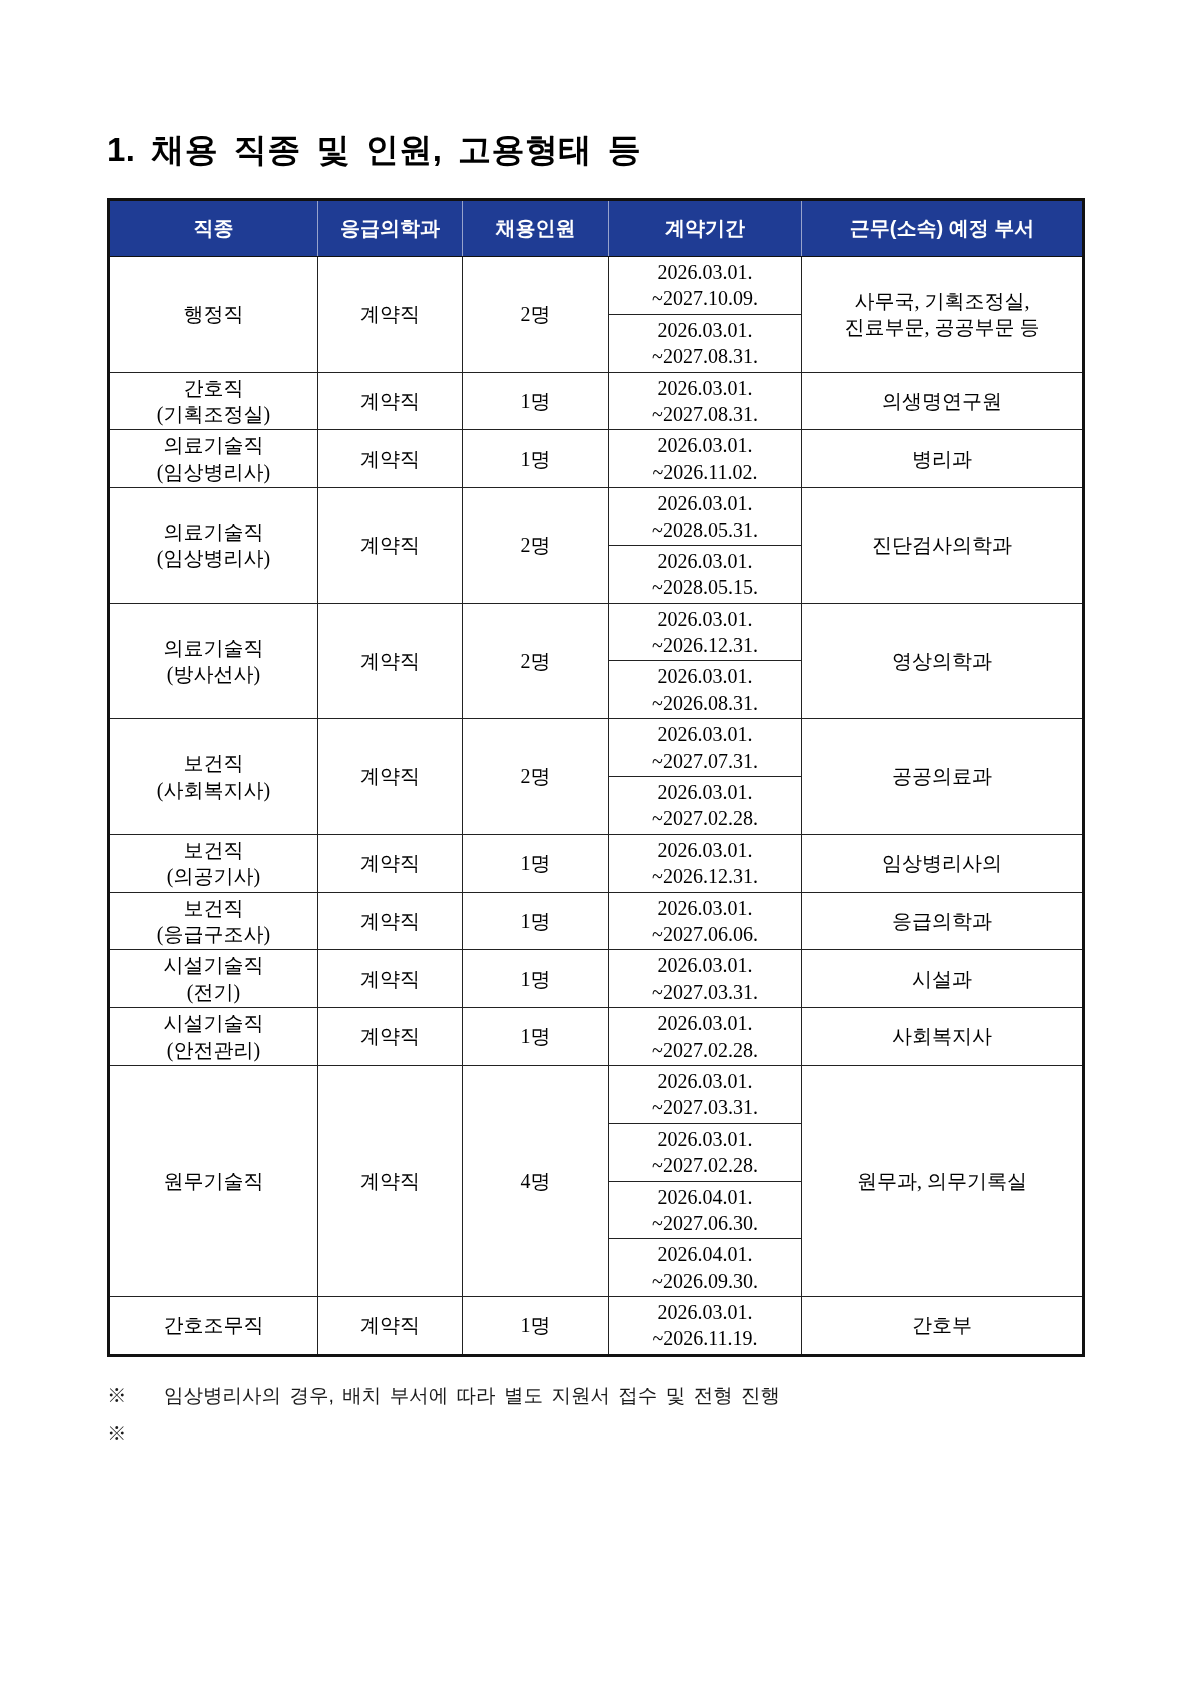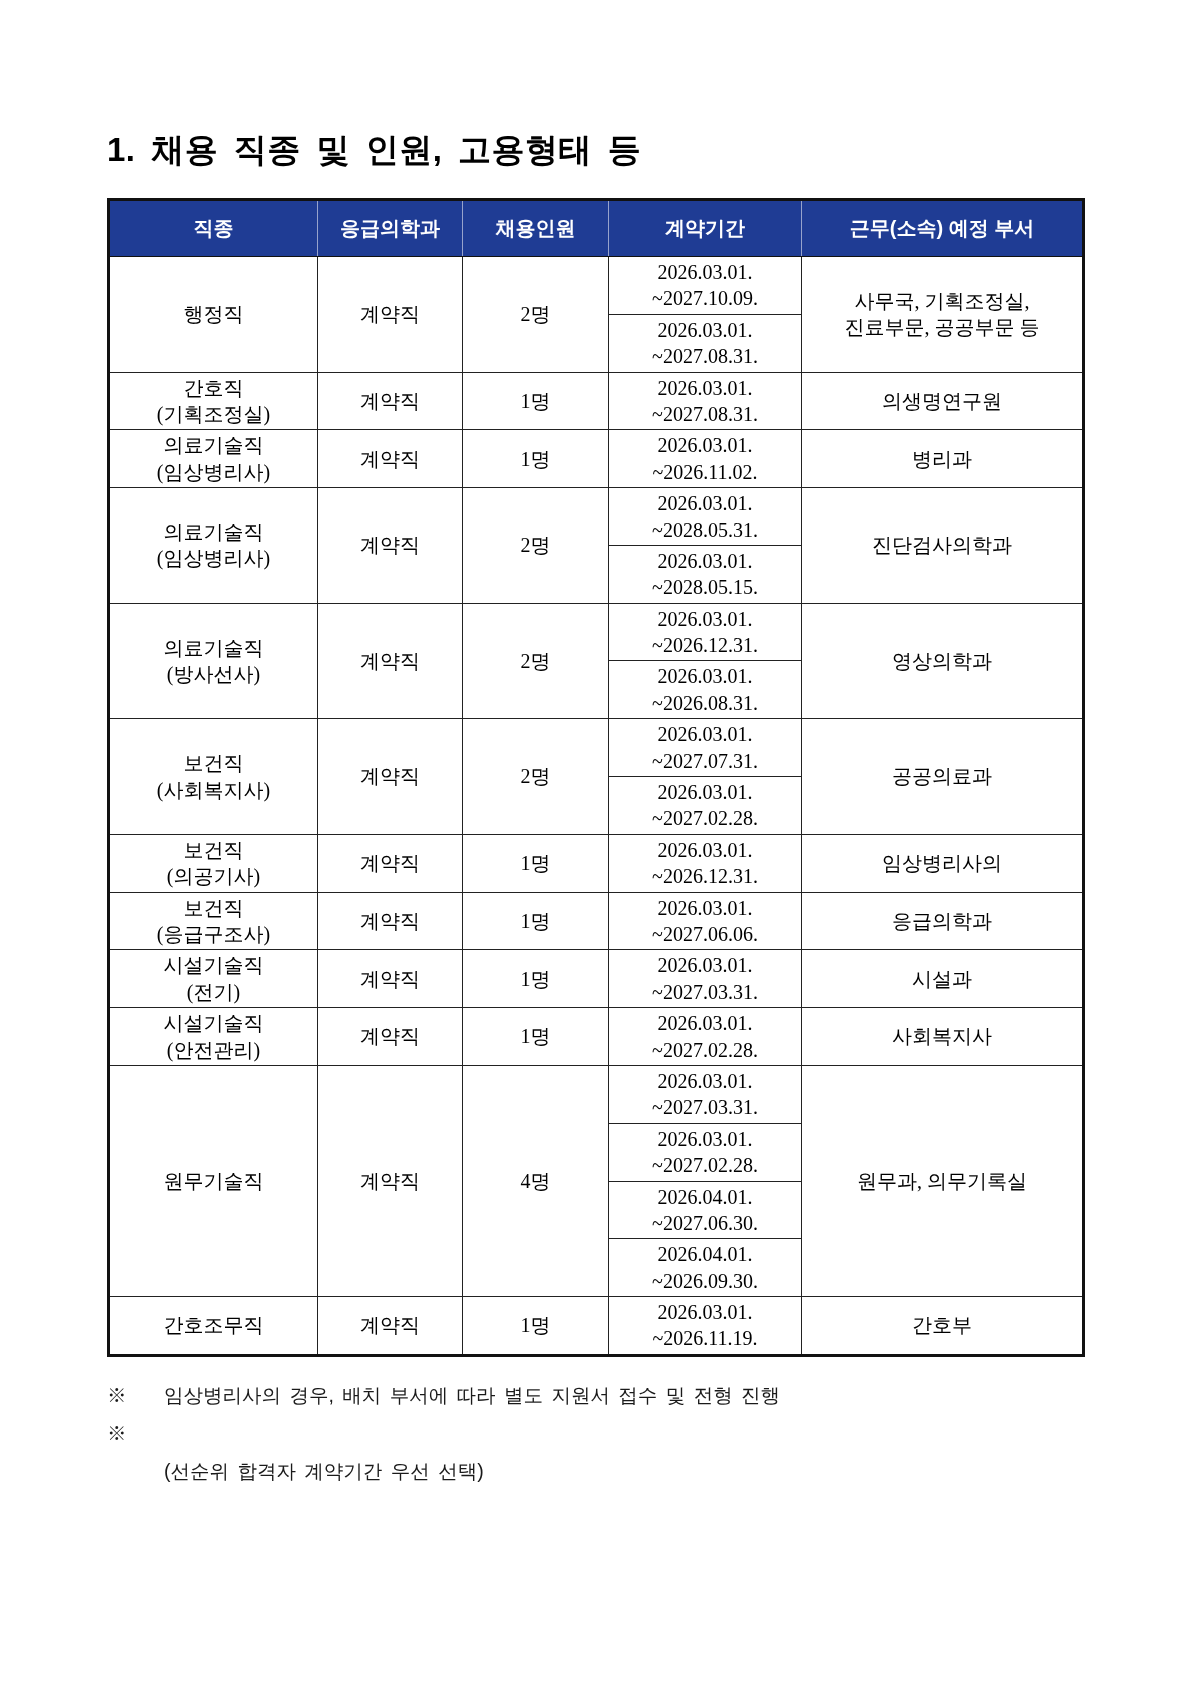--- a/index.html
+++ b/index.html
@@ -243,18 +243,15 @@
   </table>
 
   <div class="notes">
     <div class="note-line">
       <span class="note-marker">※</span>
       <span class="note-text">임상병리사의 경우, 배치 부서에 따라 별도 지원서 접수 및 전형 진행</span>
     </div>
     <div class="note-line">
       <span class="note-marker">※</span>
     </div>
-    <div class="note-line cont">
-      <span class="note-text">(선순위 합격자 계약기간 우선 선택)</span>
-    </div>
   </div>
 
 </div>
 
 </body></html>

